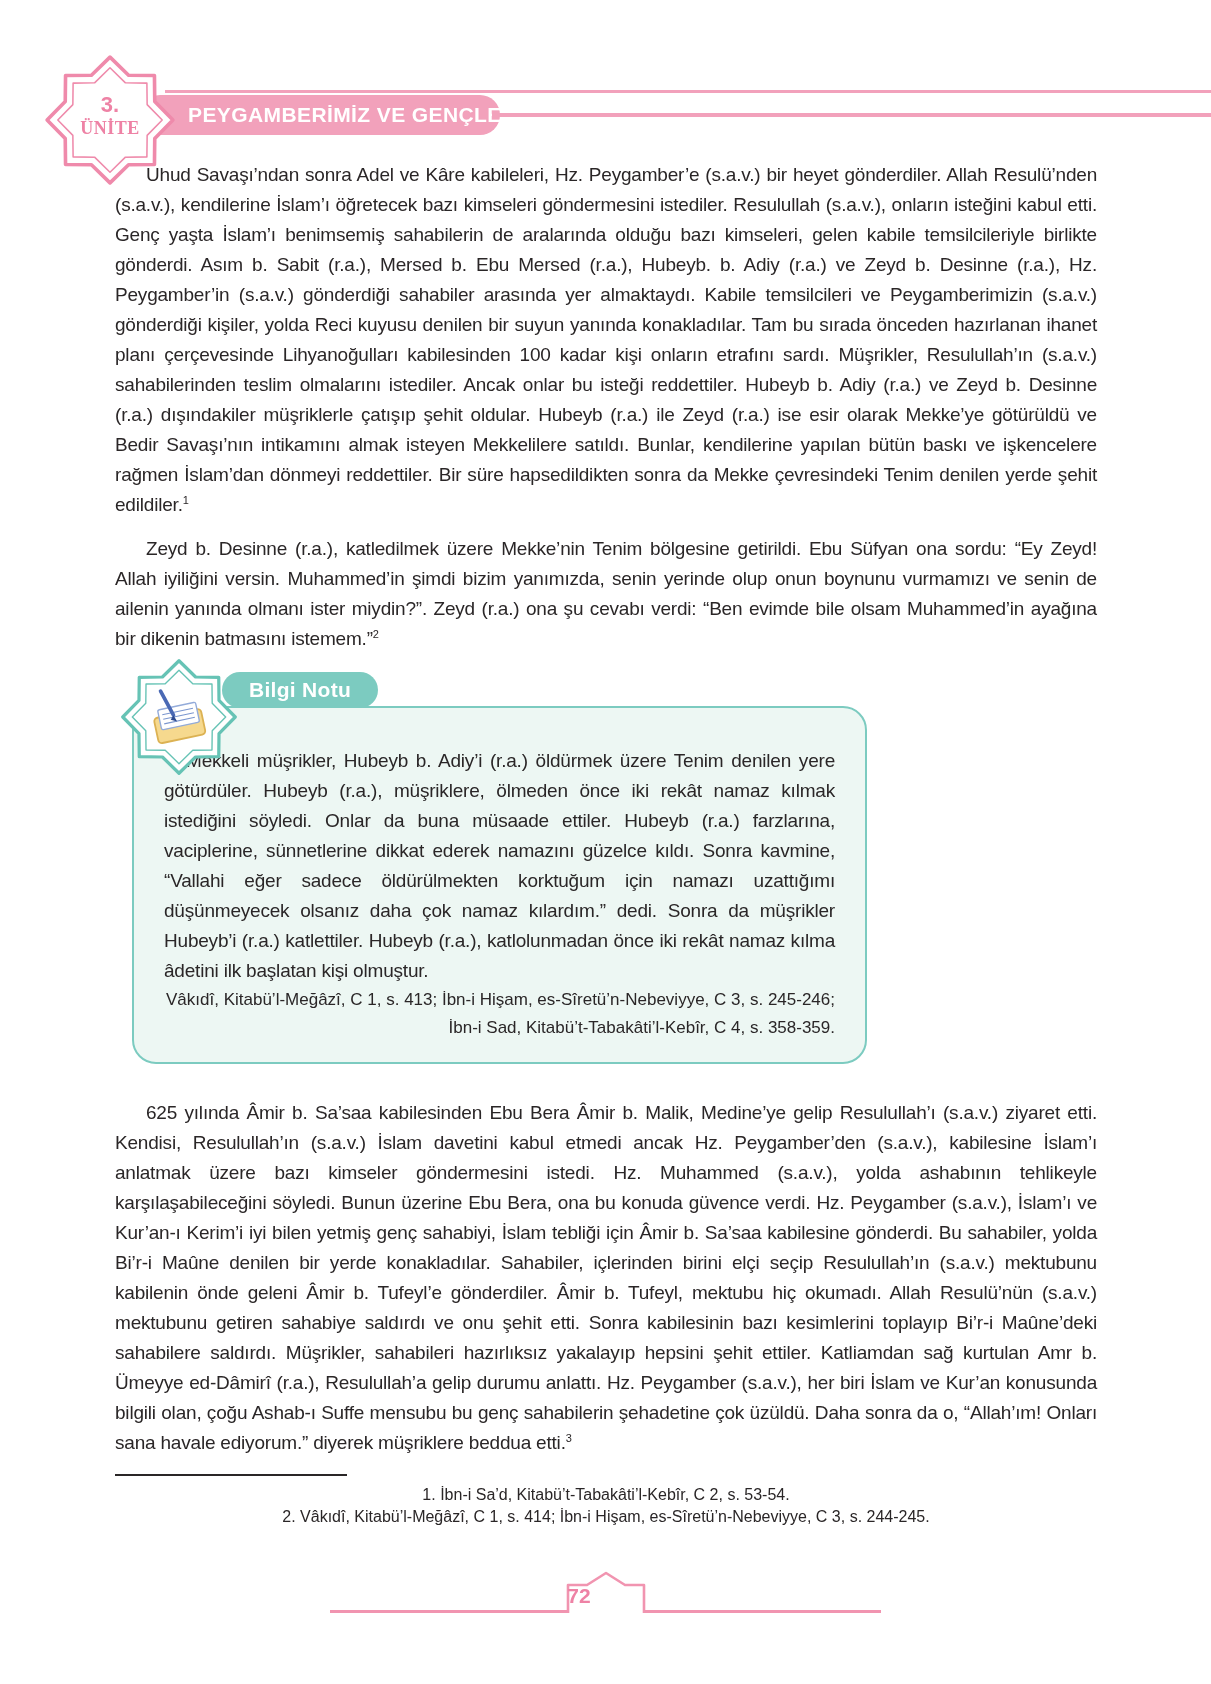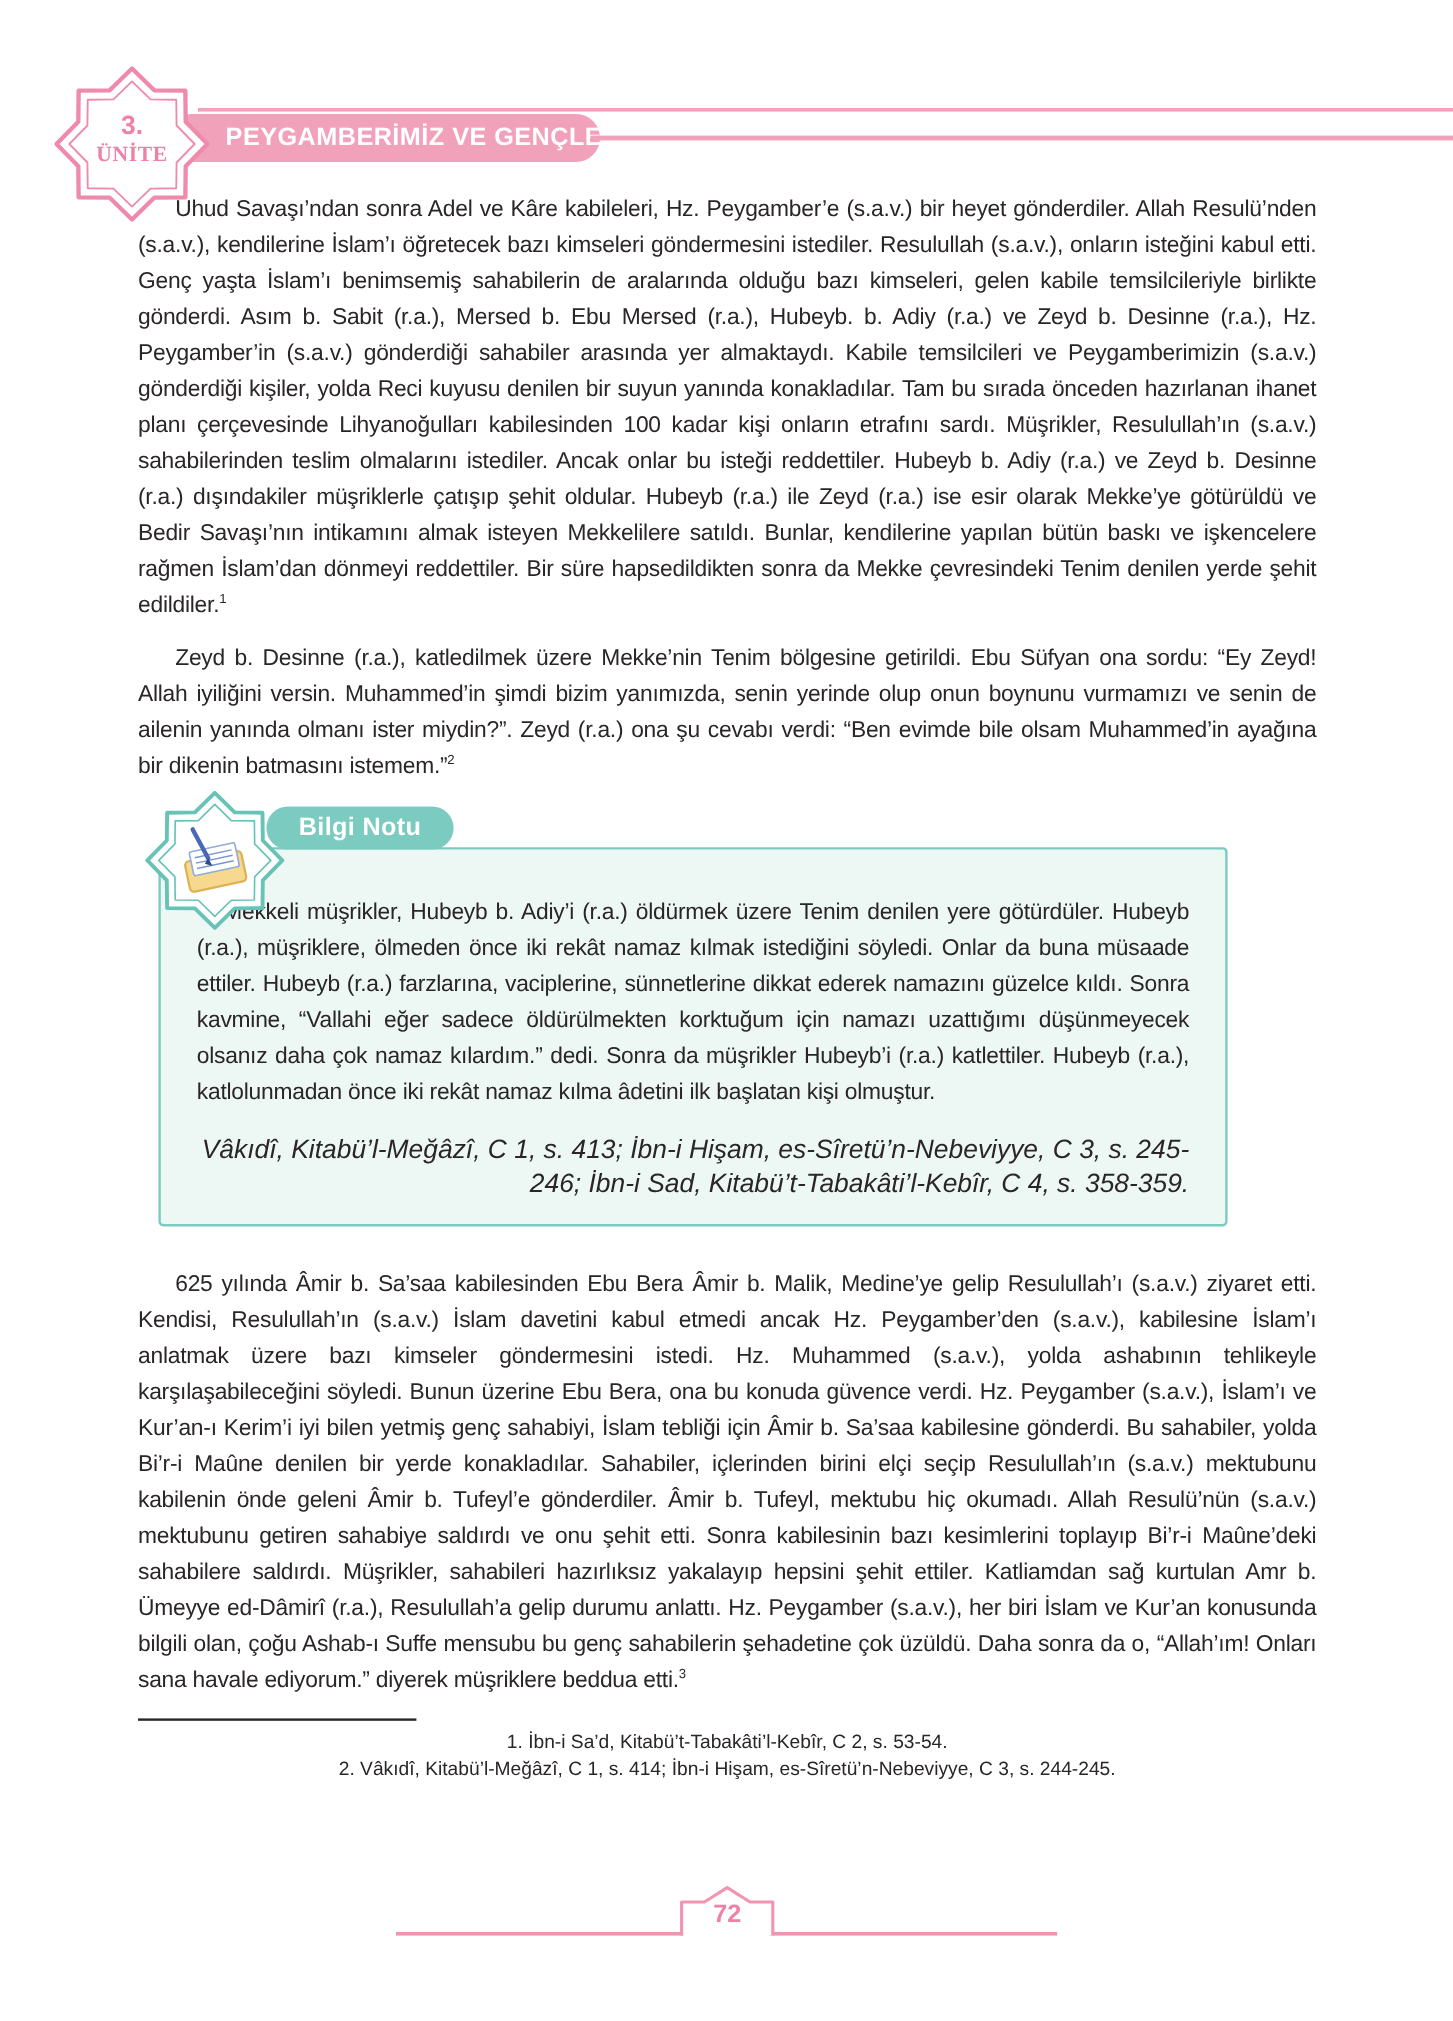--- a/index.html
+++ b/index.html
@@ -36,46 +36,46 @@
     font-size:19px;line-height:30px;letter-spacing:-0.2px;
     text-align:justify;
   }
   p.body-p{margin:0;text-indent:31px;}
   p.p2{margin-top:14px;}
   p.p3{margin-top:34px;}
   sup.fn-ref{font-size:11px;line-height:0;}
   
   .infobox-wrap{margin-top:52px;}
   .infobox{
-    position:relative;margin-left:17px;width:891px;box-sizing:border-box;
-    background:#edf7f3;border:2px solid #7ccbc0;border-radius:4px;
+    position:relative;margin-left:17px;width:735px;box-sizing:border-box;
+    background:#edf7f3;border:2px solid #7ccbc0;border-radius:24px;
     padding:38px 30px 20px 30px;
   }
   .infobox p{text-indent:22px;}
   .infobox-title{
     position:absolute;left:88px;top:-36px;width:156px;height:36px;
     background:#7ccbc0;border-radius:18px;
     display:flex;align-items:center;justify-content:center;
   }
   .infobox-title span{color:#ffffff;font-size:21px;font-weight:bold;letter-spacing:.3px;}
   .infobox-star{position:absolute;left:-14px;top:-50px;width:118px;height:118px;}
   .citation{
-    margin-top:18px;text-align:right;font-style:italic;
-    font-size:22px;line-height:28px;letter-spacing:0;
+    margin-top:0;text-align:right;
+    font-size:17px;line-height:28px;letter-spacing:0;
   }
   
   .footnotes{margin-top:16px;font-size:16px;line-height:22px;letter-spacing:0;text-align:center;}
   .fn-rule{width:232px;height:2px;background:#2a2627;margin-bottom:8px;}
   .fn{margin:0;}
   
   .footer-line-left{position:absolute;left:330px;top:1610px;width:240px;height:3px;background:#f194b0;}
   .footer-line-right{position:absolute;left:641px;top:1610px;width:240px;height:3px;background:#f194b0;}
   .footer-badge{position:absolute;left:565px;top:1570px;width:82px;height:44px;}
   .footer-page{
-    position:absolute;left:565px;top:1584px;width:82px;text-align:center;
+    position:absolute;left:538px;top:1584px;width:82px;text-align:center;
     color:#ee82a5;font-size:21px;font-weight:bold;
   }
 </style>
 </head>
 <body>
 
 <div class="page">
 
   <div class="hline-top"></div>
   <div class="banner">

